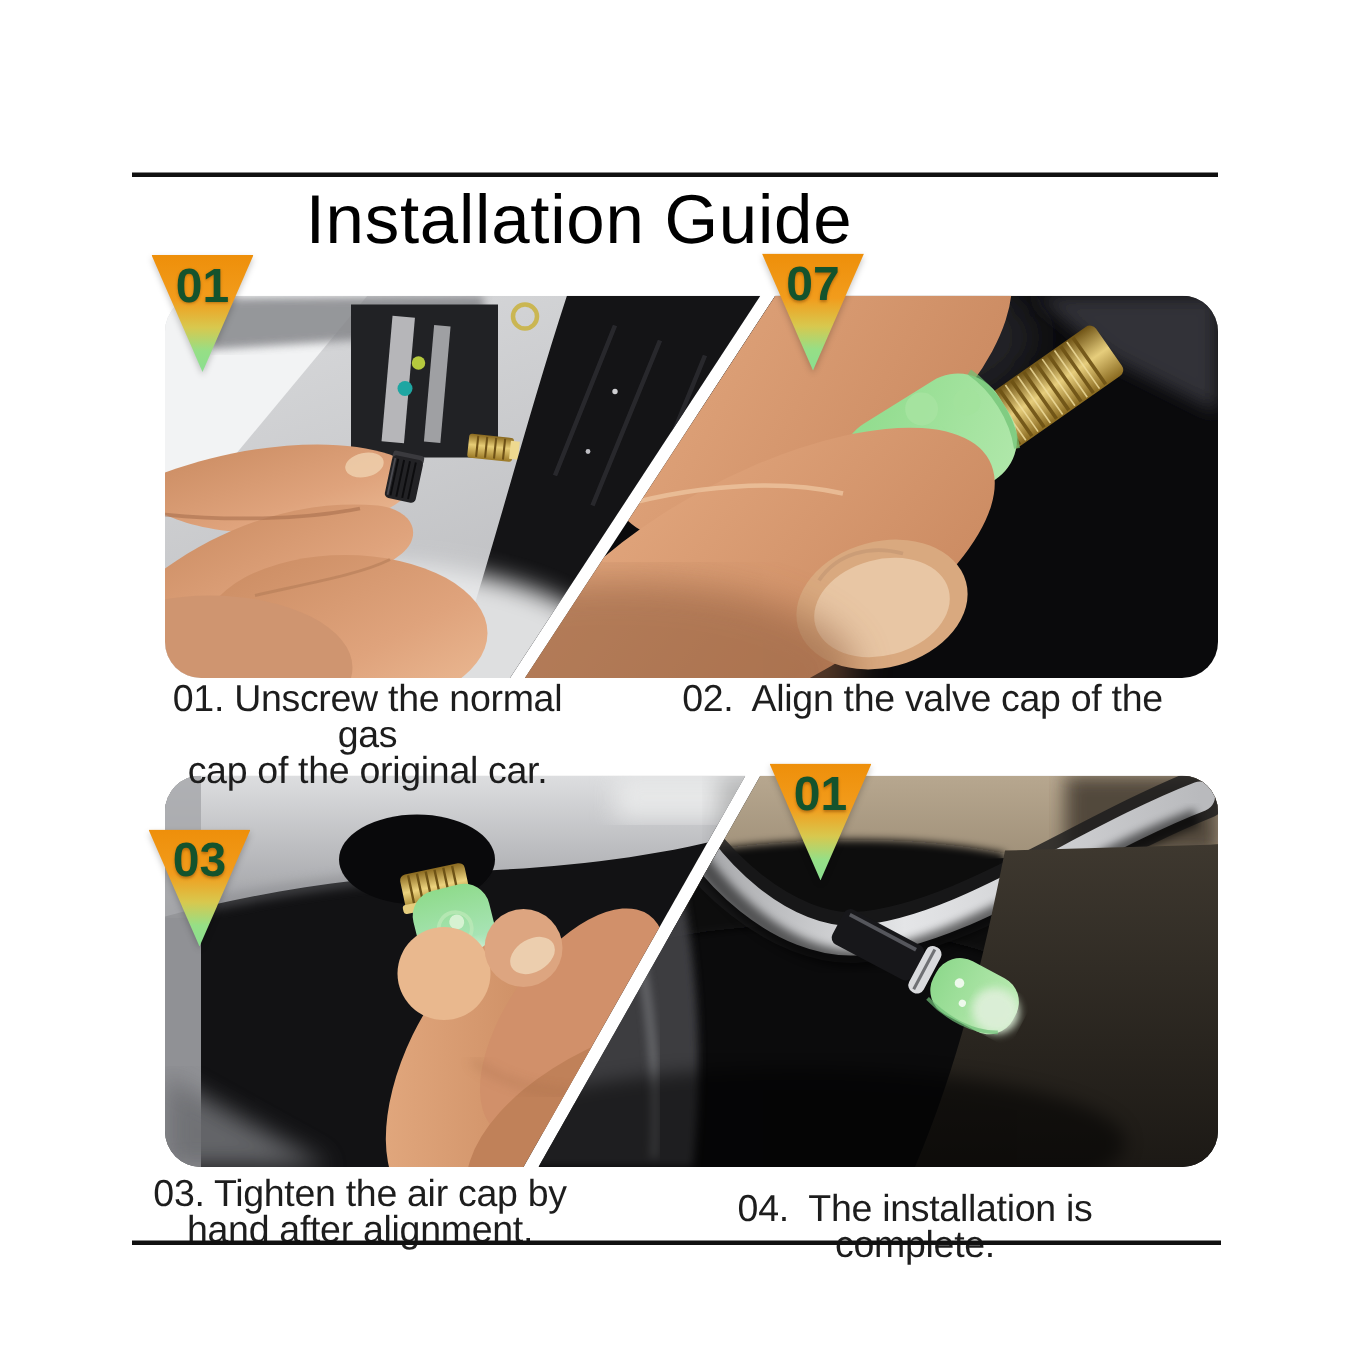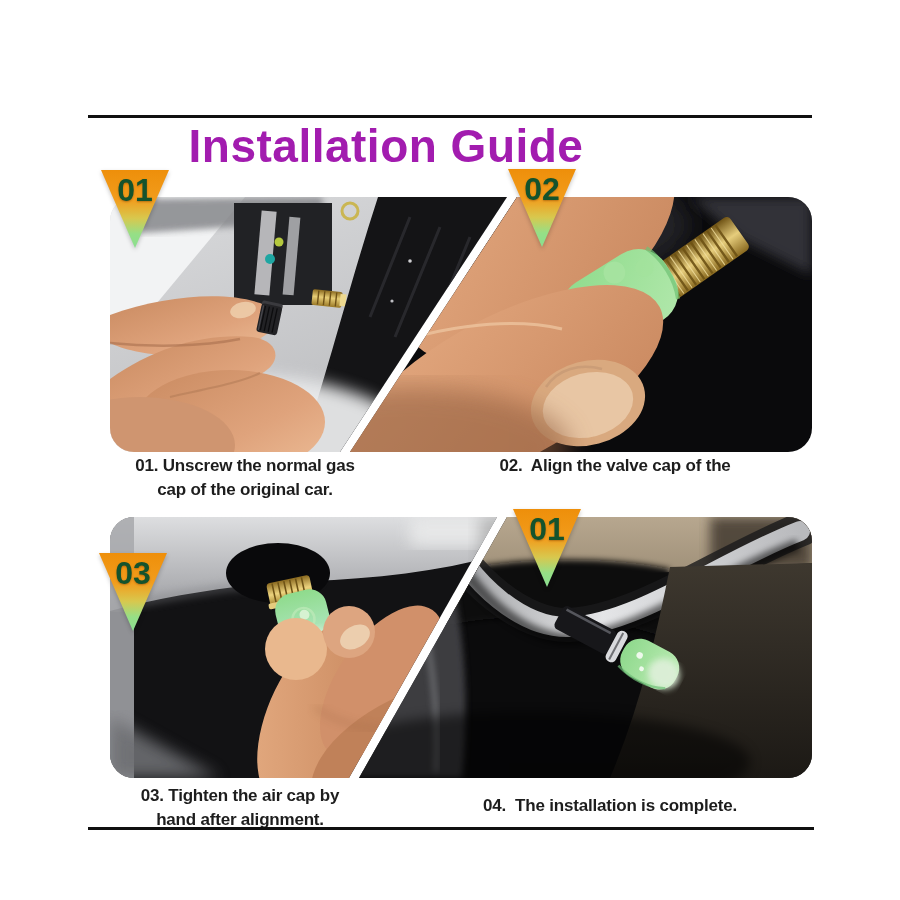--- a/index.html
+++ b/index.html
@@ -11,21 +11,21 @@
   .logo .p1{color:#6d6d6d;}
   .logo .p2{color:#b57878;}
 
   
   .rule{position:absolute;background:#101010;}
   .rule.top{left:88px;top:115px;width:724px;height:3px;}
   .rule.bottom{left:88px;top:827px;width:726px;height:3px;}
 
   
   .title{position:absolute;left:0;top:119px;width:772px;text-align:center;
-         font-size:46px;font-weight:700;color:#a21caf;letter-spacing:.5px;}
+         font-size:46px;font-weight:400;color:#000000;letter-spacing:.5px;}
 
   
   .row{position:absolute;left:110px;width:702px;}
   .row1{top:197px;height:255px;}
   .row2{top:517px;height:261px;}
   .photo{position:absolute;inset:0;overflow:hidden;}
   .photo svg{display:block;width:100%;height:100%;}
   .ph-left{border-radius:24px 0 0 24px;}
   .ph-right{border-radius:0 24px 24px 0;}
   .r1-left{clip-path:polygon(0 0,397px 0,230px 100%,0 100%);}
@@ -42,21 +42,21 @@
   .badge .num{position:absolute;left:0;top:2px;width:100%;text-align:center;
       color:#14532d;font-size:32px;font-weight:700;
       text-shadow:0 1px 2px rgba(110,55,0,.45);}
   .b1{left:101px;top:170px;}
   .b2{left:508px;top:169px;}
   .b3{left:99px;top:509px;margin-top:44px;}
   .b4{left:513px;top:509px;}
 
   
   .caption{position:absolute;text-align:center;color:#1d1d1d;
-      font-size:17px;font-weight:700;line-height:24px;letter-spacing:-.2px;}
+      font-size:25px;font-weight:400;line-height:24px;letter-spacing:-.2px;}
   .c1{left:100px;top:454px;width:290px;}
   .c2{left:445px;top:454px;width:340px;}
   .c3{left:95px;top:784px;width:290px;}
   .c4{left:445px;top:794px;width:330px;}
 </style>
 </head>
 <body>
 
 <div class="page">
 
@@ -301,21 +301,21 @@
       </svg>
     </div>
   </div>
 
   <div class="badge b1">
     <div class="tri"></div>
     <div class="num">01</div>
   </div>
   <div class="badge b2">
     <div class="tri"></div>
-    <div class="num">02</div>
+    <div class="num">07</div>
   </div>
   <div class="badge b3">
     <div class="tri"></div>
     <div class="num">03</div>
   </div>
   <div class="badge b4">
     <div class="tri"></div>
     <div class="num">01</div>
   </div>
 

